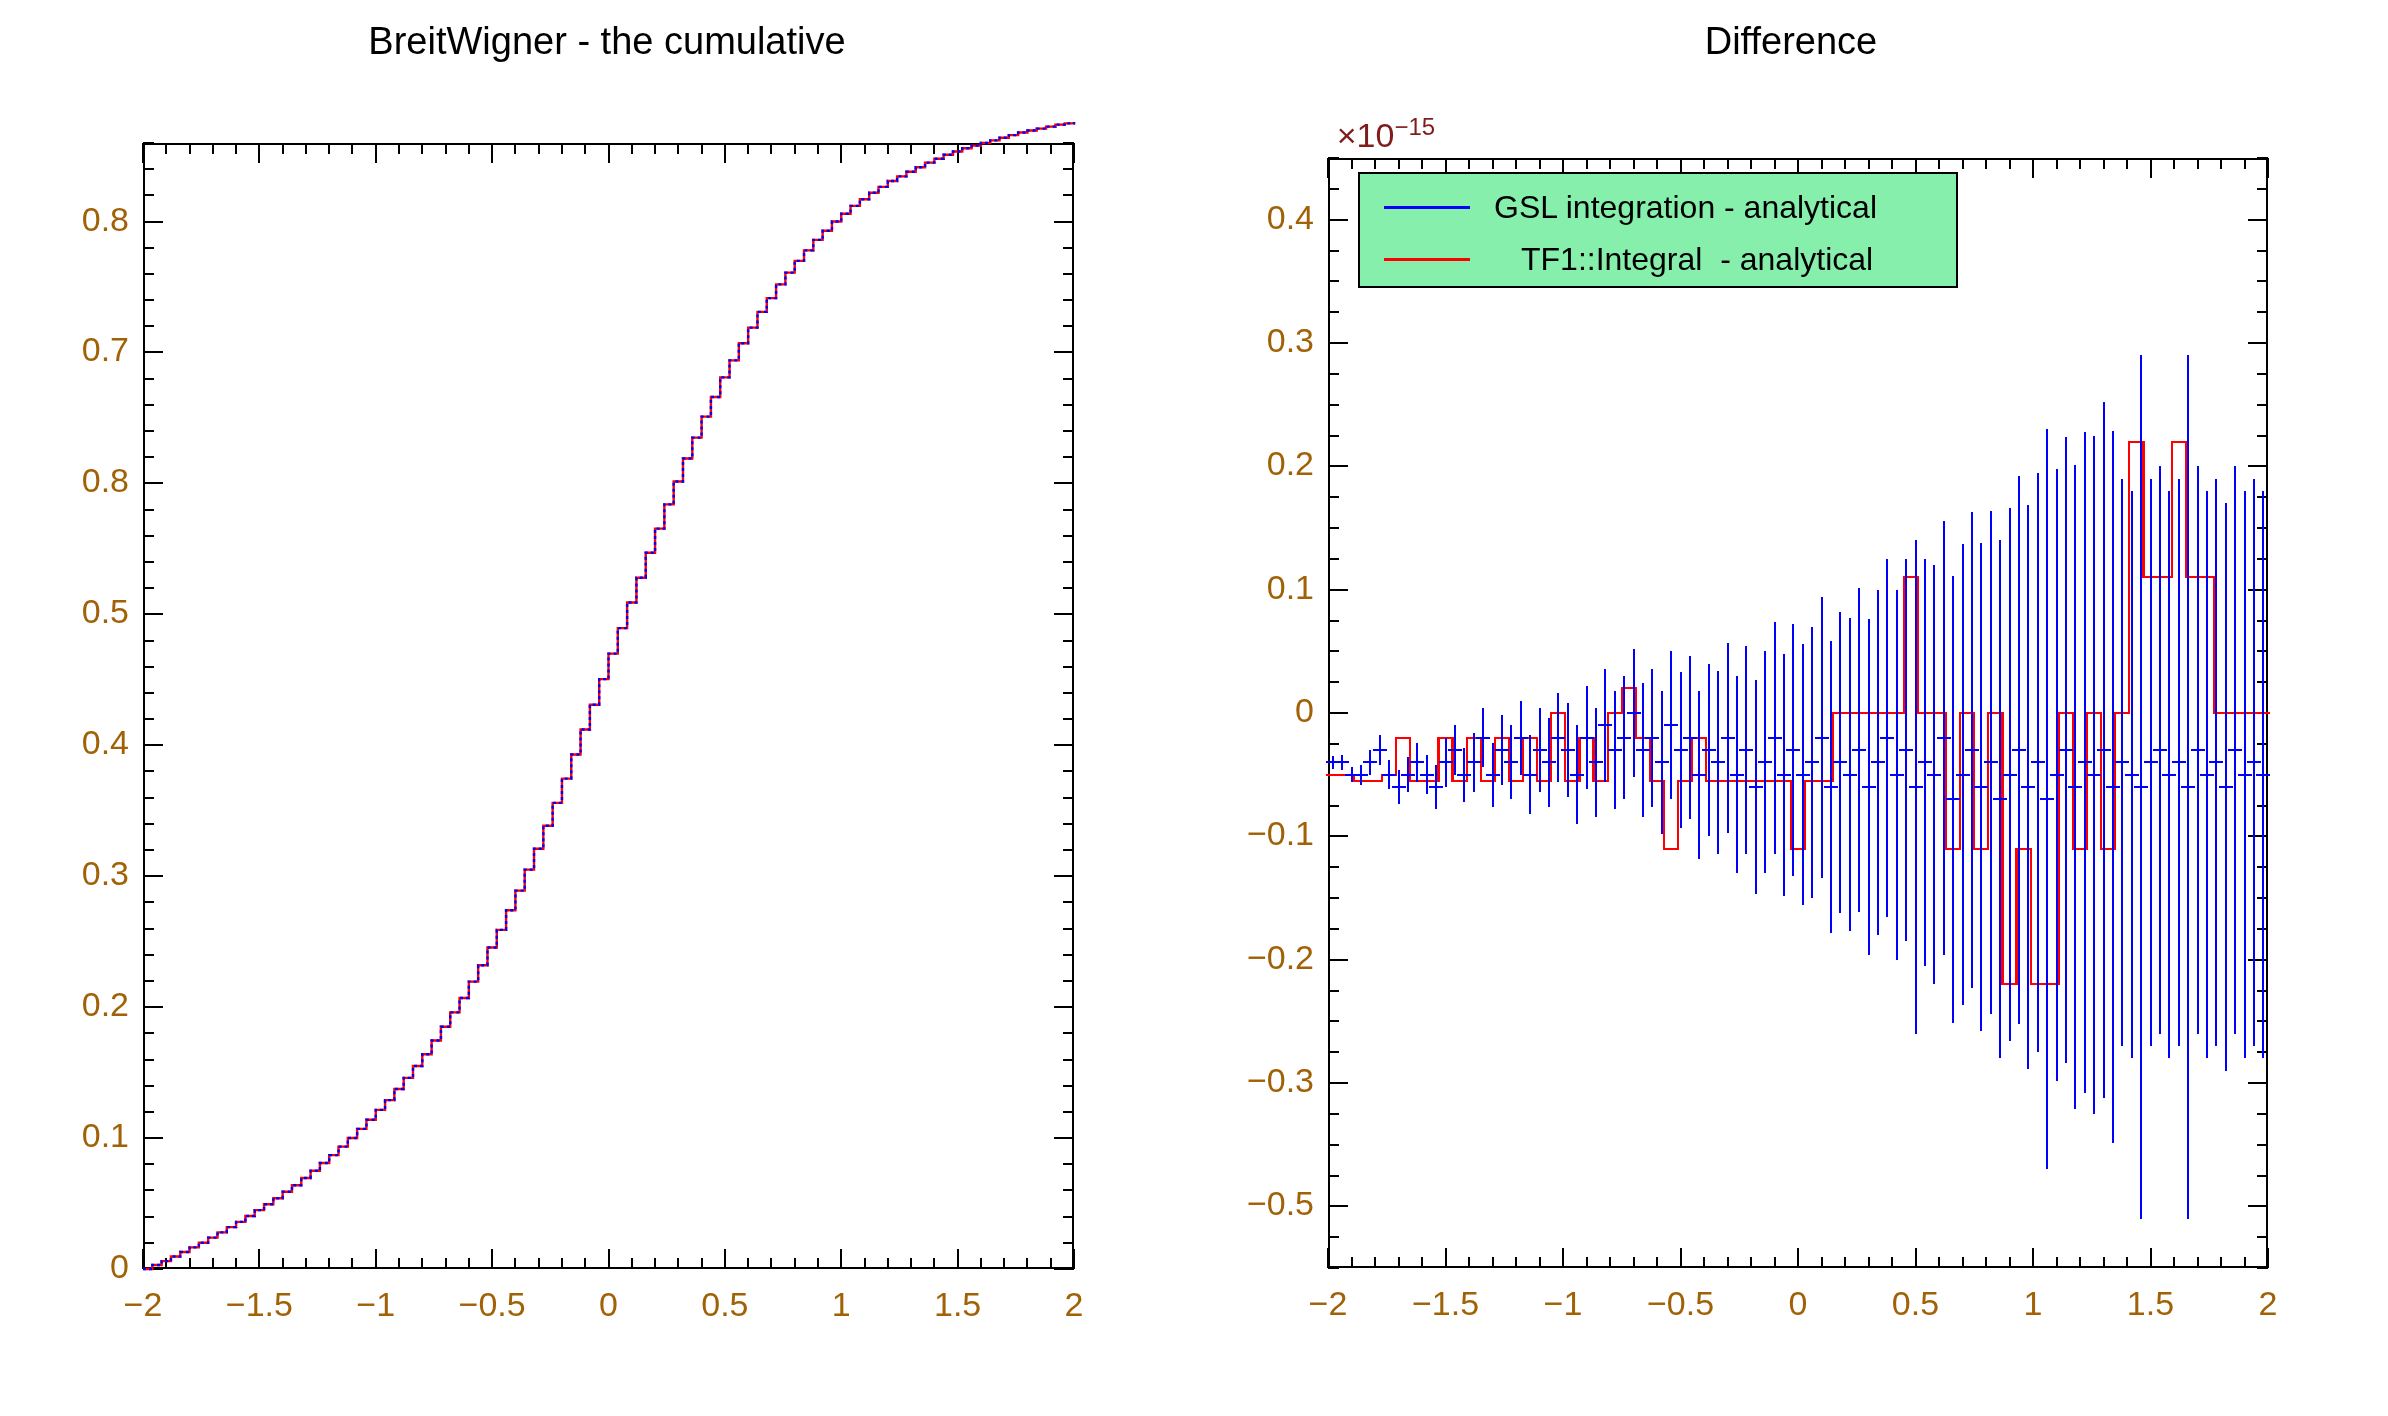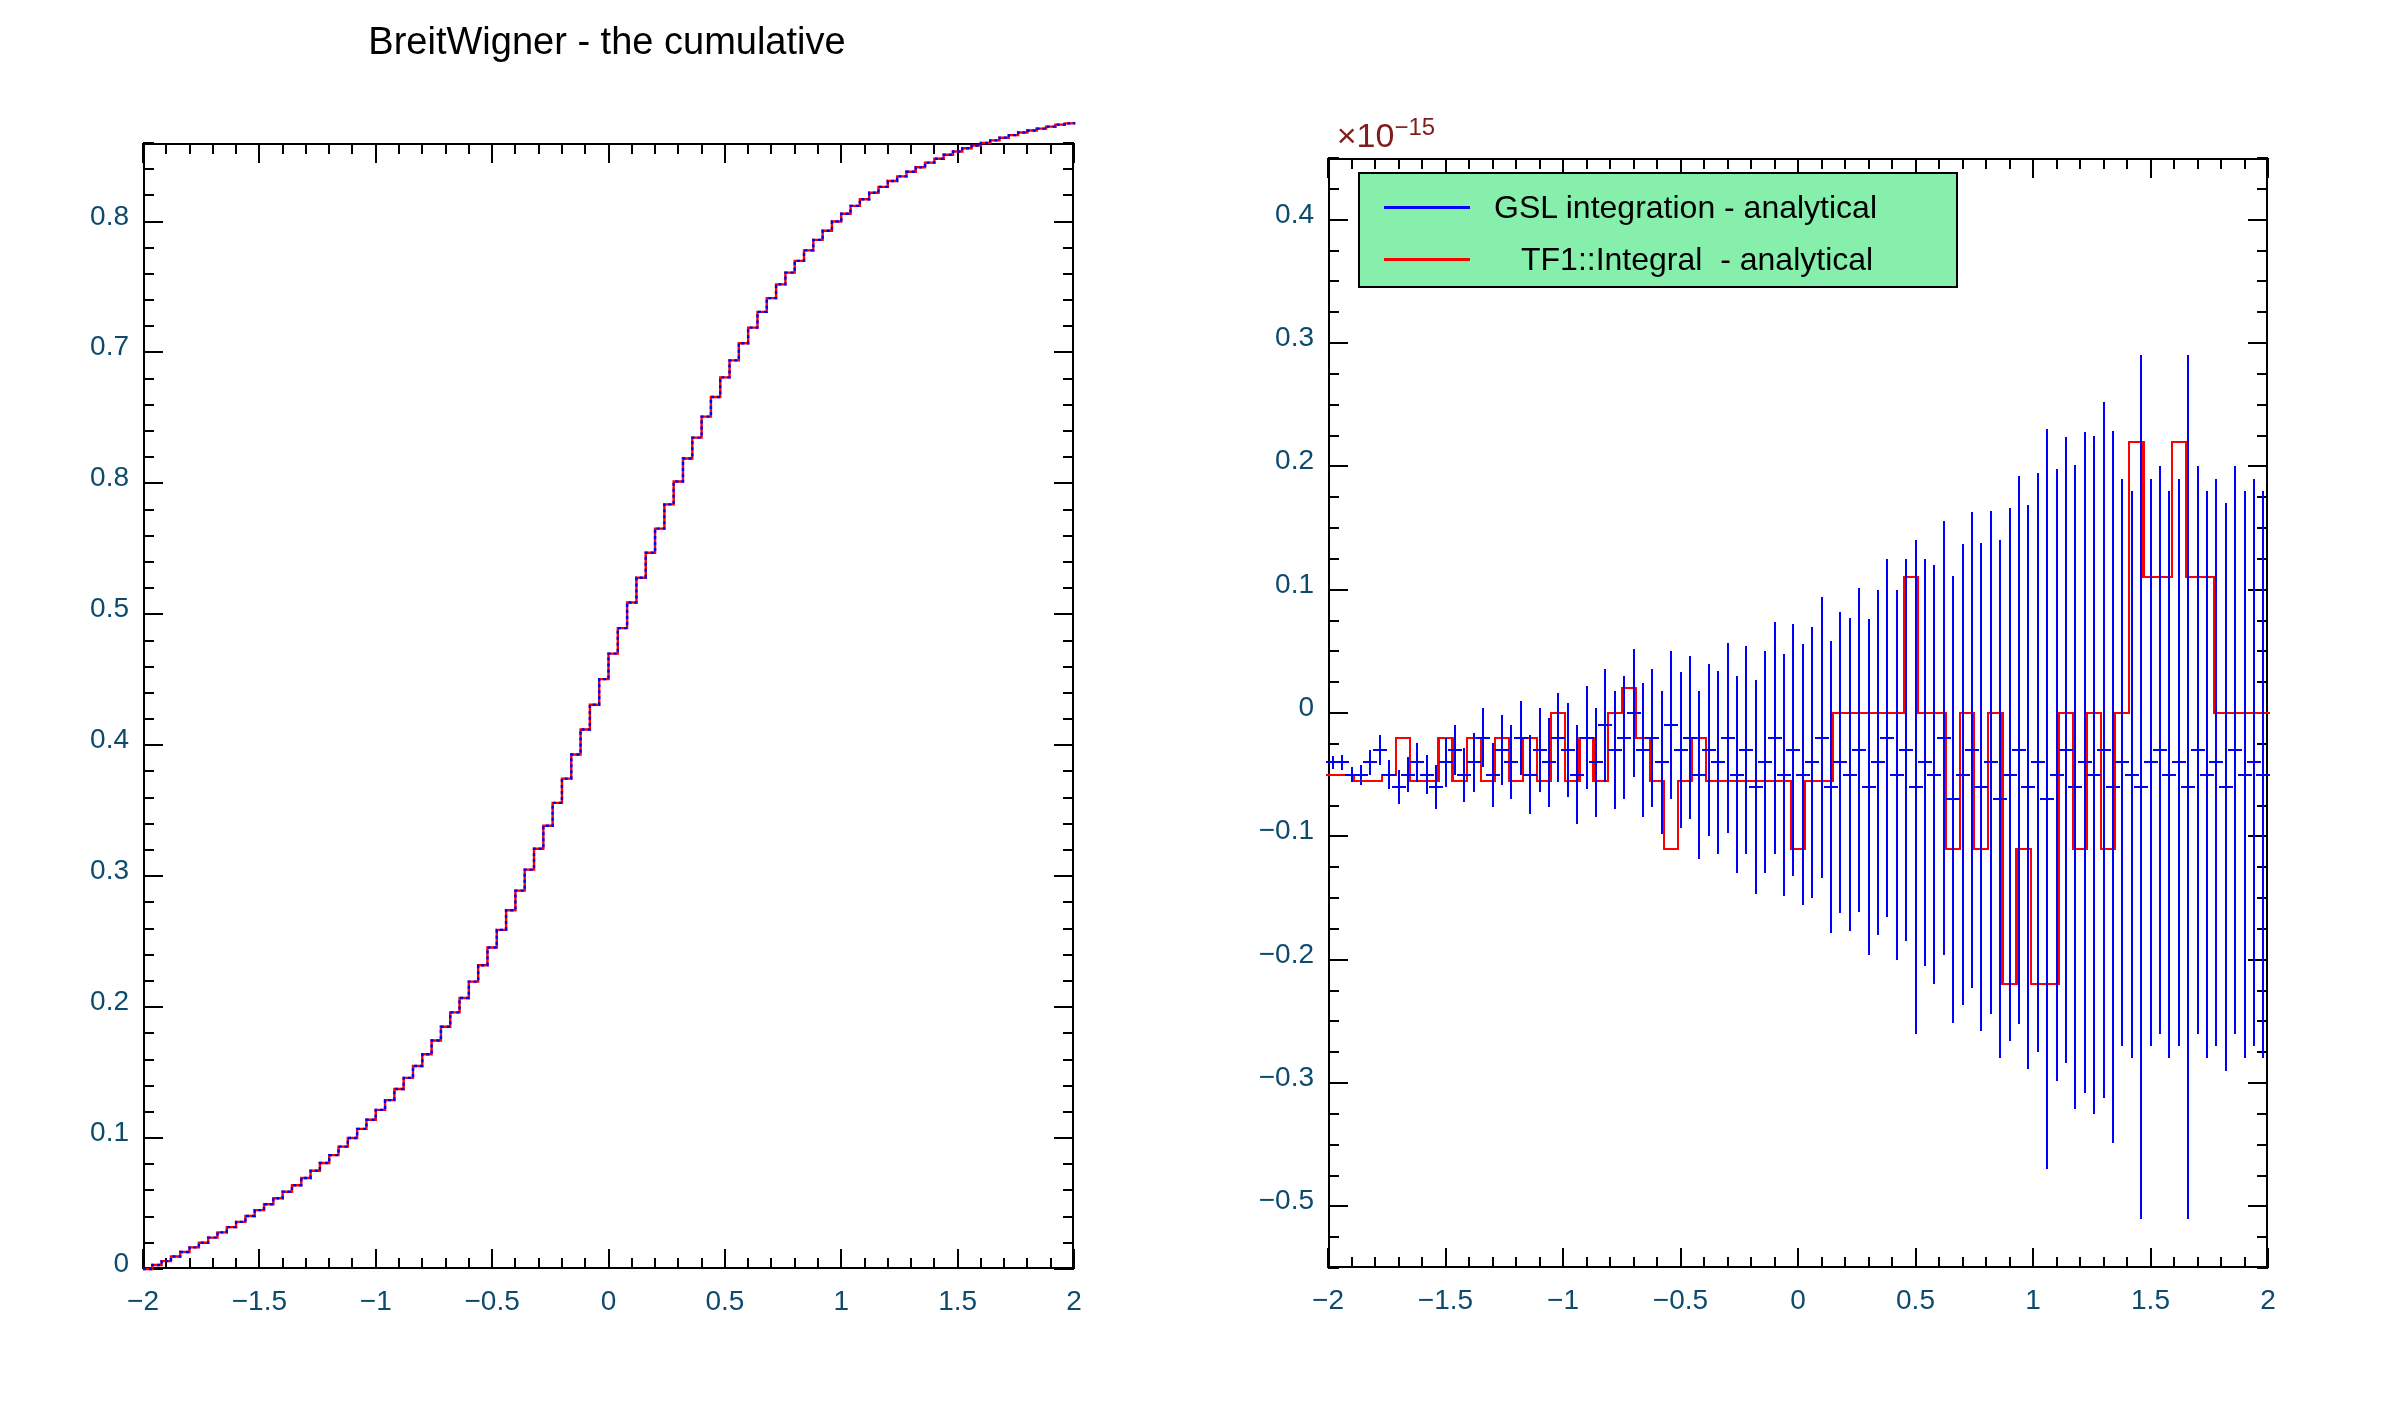--- a/index.html
+++ b/index.html
@@ -39,22 +39,22 @@
   }
   
   #frame-left  { left: 133px; top: 143px; width: 931px;  height: 1126px; }
   
   #frame-right { left: 134px; top: 158px; width: 940px;  height: 1110px; }
 
   .plot-svg { position: absolute; left: 0; top: 0; overflow: visible; }
 
   .tick-label {
     position: absolute;
-    font-size: 28px;
-    color: #0c4a6e;
+    font-size: 34px;
+    color: #a16207;
     white-space: pre;
   }
   .ylab { text-align: right; }
   .xlab { text-align: center; }
 
   .exp-label {
     position: absolute;
     font-size: 34px;
     color: #7f1d1d;
     white-space: pre;
@@ -294,20 +294,21 @@
         <div class="tick-label xlab" style="left: 528.5px; width: 140px; top: 1285px;">0</div>
         <div class="tick-label xlab" style="left: 644.875px; width: 140px; top: 1285px;">0.5</div>
         <div class="tick-label xlab" style="left: 761.25px; width: 140px; top: 1285px;">1</div>
         <div class="tick-label xlab" style="left: 877.625px; width: 140px; top: 1285px;">1.5</div>
         <div class="tick-label xlab" style="left: 994px; width: 140px; top: 1285px;">2</div>
       </div>
   </div>
 
   <div class="pad" id="pad-right">
 
+    <div class="pad-title">Difference</div>
 
     <div class="exp-label" id="exp-label" style="left:86px; top:74px;">
       <span>×10</span><sup>−15</sup>
     </div>
 
     <div class="frame" id="frame-right"></div>
 
     <svg class="plot-svg" id="svg-right" width="1194" height="1416">
         <line x1="134" y1="1268" x2="134" y2="1248" stroke="#000" stroke-width="2" shape-rendering="crispEdges"></line>
         <line x1="134" y1="158" x2="134" y2="178" stroke="#000" stroke-width="2" shape-rendering="crispEdges"></line>

